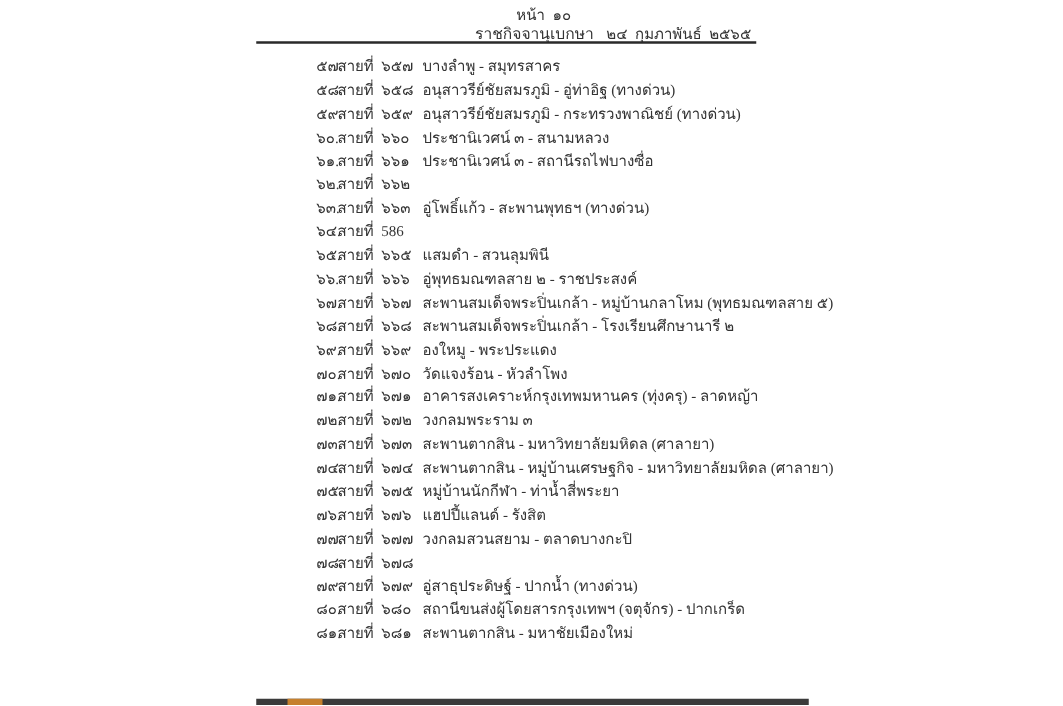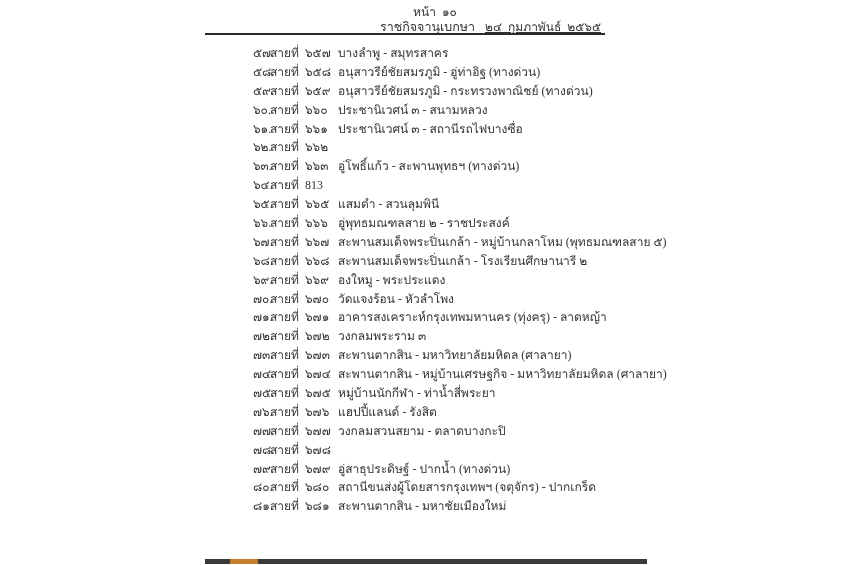--- a/index.html
+++ b/index.html
@@ -36,21 +36,20 @@
   .gazette-title {
     position: absolute;
     left: 175px; top: 17px;
     white-space: pre;
     font-size: 12.5px;
   }
   .publication-date {
     position: absolute;
     right: 4px; top: 17px;
     white-space: pre;
-    text-decoration: underline;
   }
   .header-rule {
     position: absolute;
     left: 0; top: 33px;
     width: 400px; height: 2px;
     background: #2a2a2a;
   }
   
   .route-list {
     position: absolute;
@@ -139,21 +138,21 @@
     <div class="route-row">
       <span class="col-no">๖๓.</span>
       <span class="col-word">สายที่</span>
       <span class="col-route">๖๖๓</span>
       <span class="col-desc">อู่โพธิ์แก้ว - สะพานพุทธฯ (ทางด่วน)</span>
     </div>
 
     <div class="route-row">
       <span class="col-no">๖๔.</span>
       <span class="col-word">สายที่</span>
-      <span class="col-route">813</span>
+      <span class="col-route">586</span>
     </div>
 
     <div class="route-row">
       <span class="col-no">๖๕.</span>
       <span class="col-word">สายที่</span>
       <span class="col-route">๖๖๕</span>
       <span class="col-desc">แสมดำ - สวนลุมพินี</span>
     </div>
 
     <div class="route-row">

